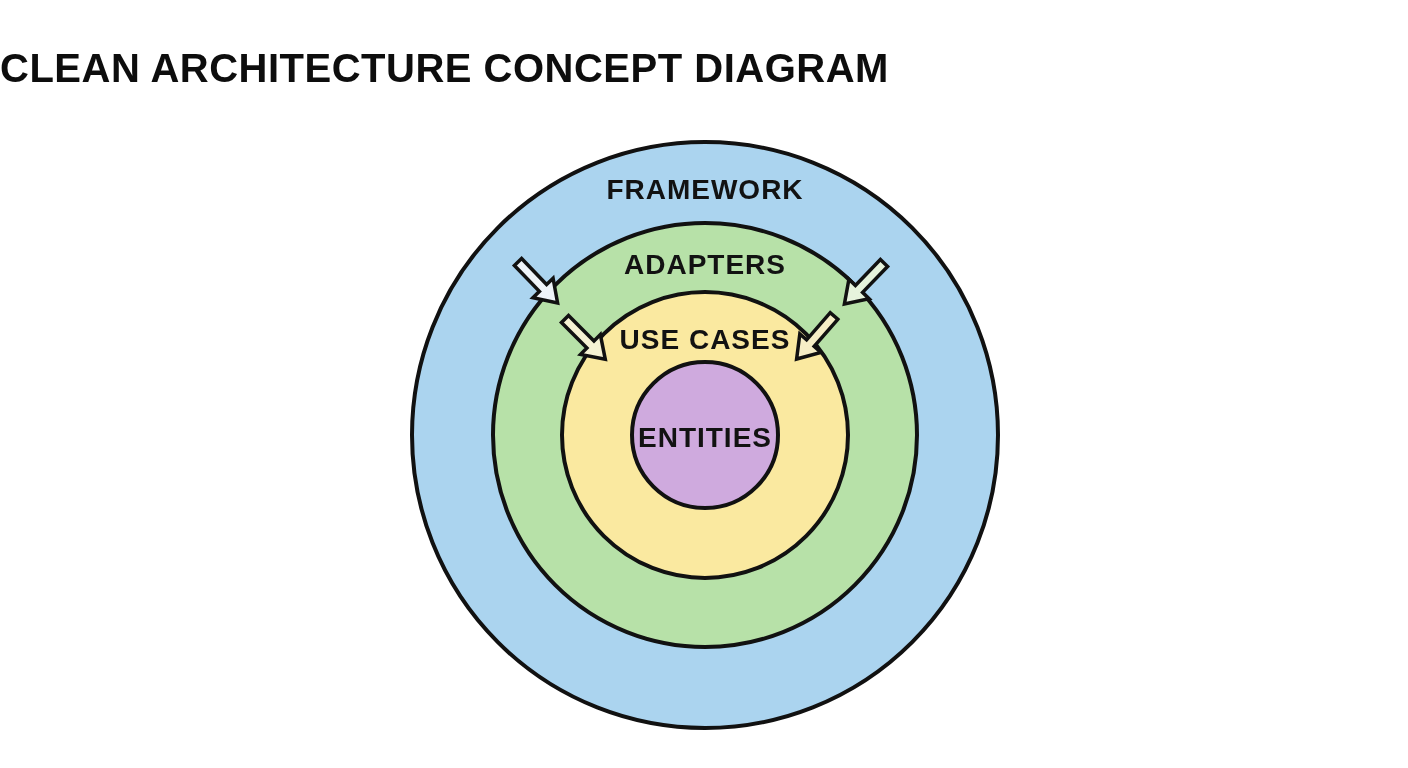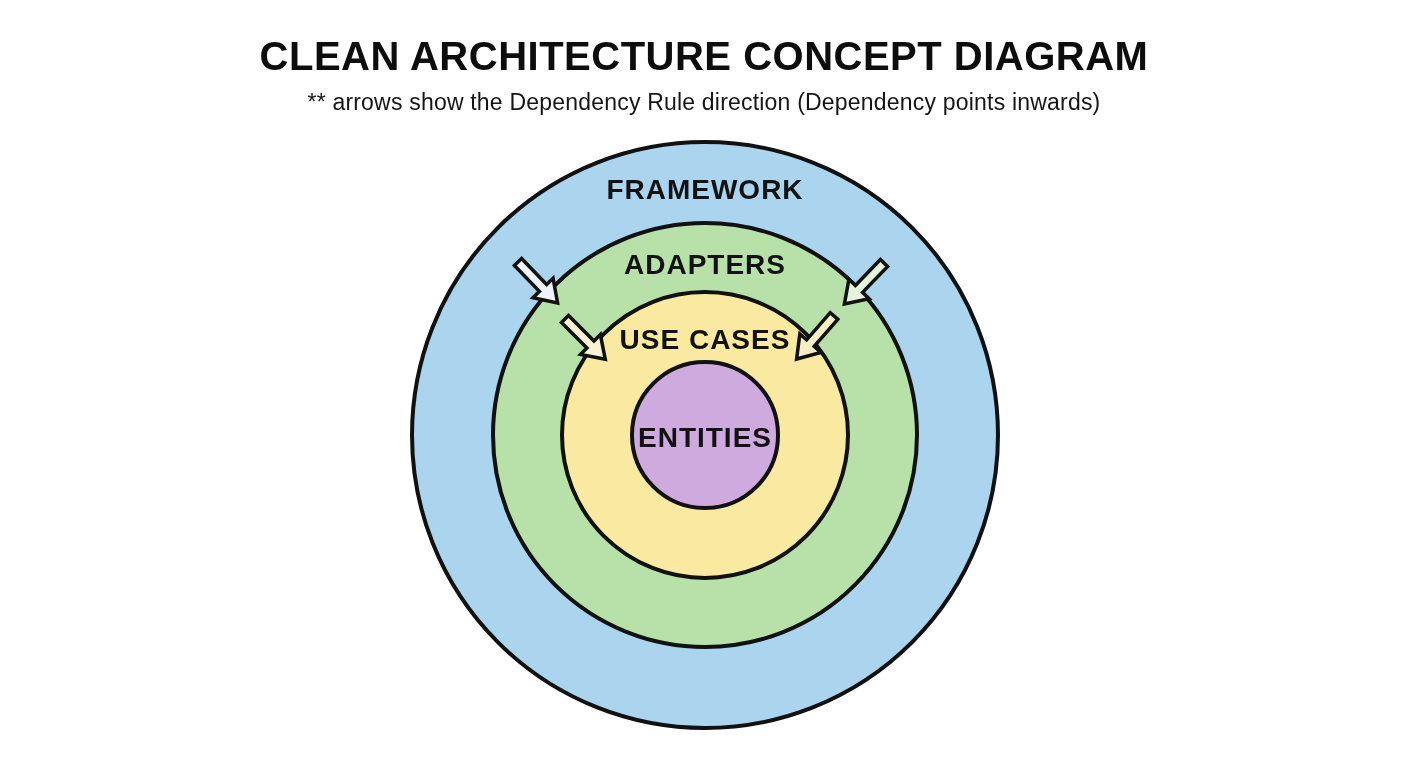--- a/index.html
+++ b/index.html
@@ -11,24 +11,24 @@
     overflow: hidden;
     font-family: "Liberation Sans", sans-serif;
   }
   .page {
     position: relative;
     width: 1408px;
     height: 768px;
   }
   .header {
     position: absolute;
-    top: 34px;
+    top: 46px;
     left: 0;
     width: 100%;
-    text-align: center;
+    text-align: left;
   }
   .title {
     margin: 0;
     font-size: 40px;
     font-weight: 800;
     letter-spacing: 0.5px;
     color: #0d0d0d;
   }
   .subtitle {
     margin: 10px 0 0 0;
@@ -50,21 +50,20 @@
     fill: #121212;
   }
 </style>
 </head>
 <body>
 
 <div class="page">
 
   <div class="header">
     <h1 class="title">CLEAN ARCHITECTURE CONCEPT DIAGRAM</h1>
-    <p class="subtitle">** arrows show the Dependency Rule direction (Dependency points inwards)</p>
   </div>
 
   <svg class="diagram-svg" width="1408" height="768" viewBox="0 0 1408 768">
 
     <circle cx="705" cy="435" r="293" stroke="#111111" stroke-width="4" fill="#abd4ef"></circle>
 
     <circle cx="705" cy="435" r="212" stroke="#111111" stroke-width="4" fill="#b7e1a8"></circle>
 
     <circle cx="705" cy="435" r="143" stroke="#111111" stroke-width="4" fill="#fae9a0"></circle>
 

